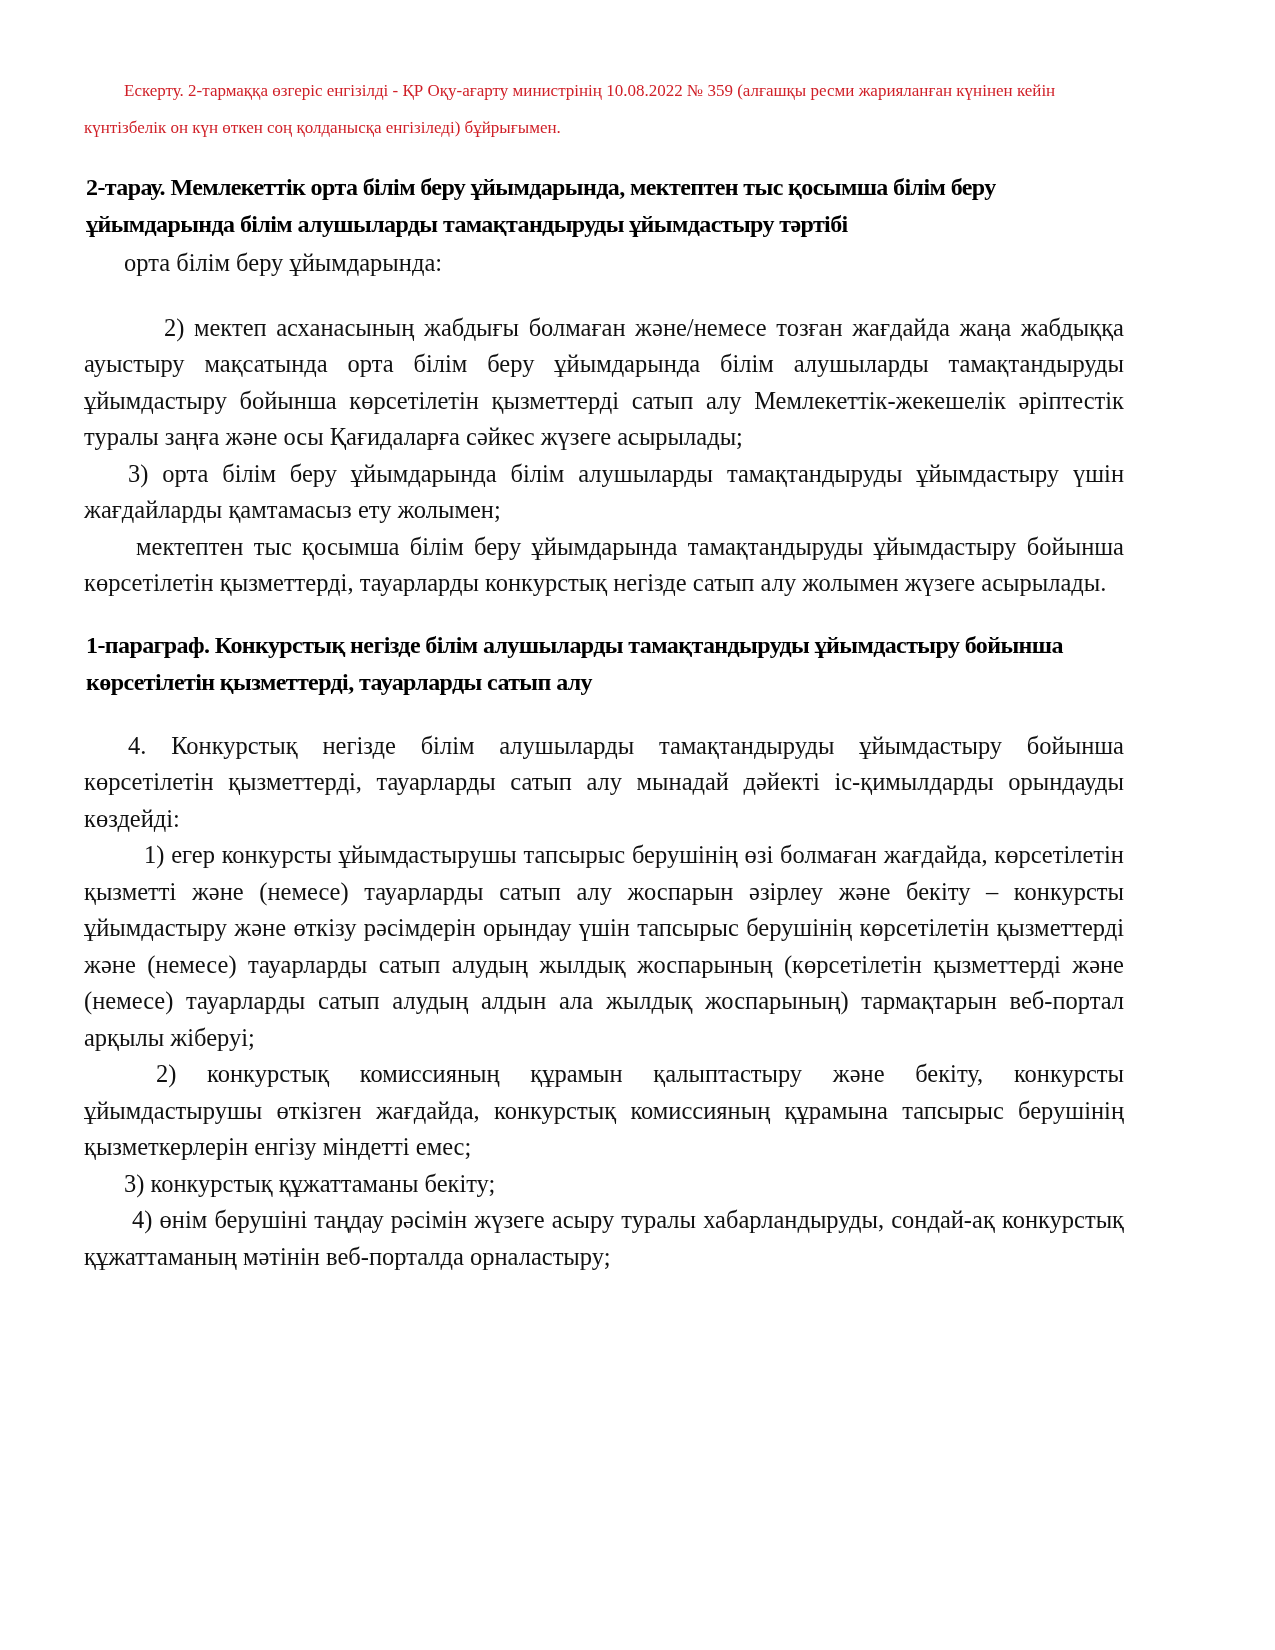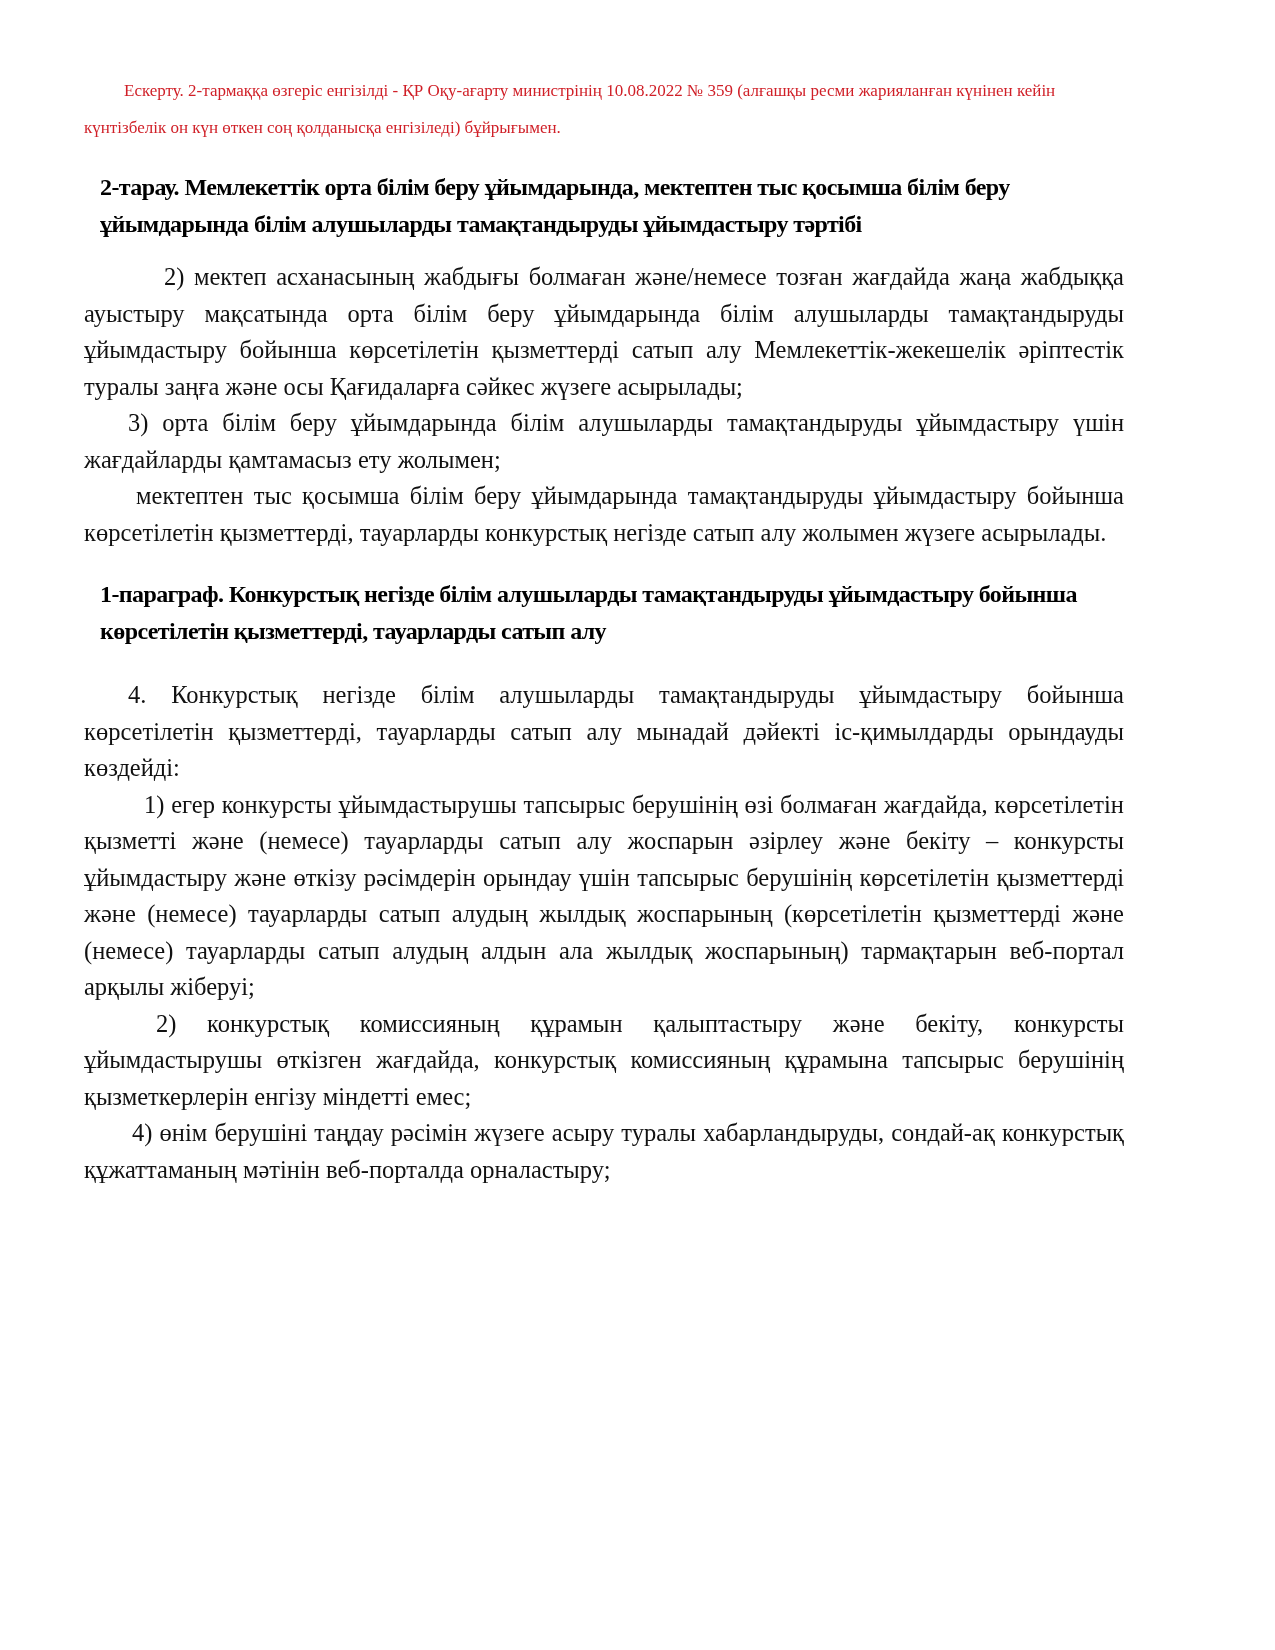--- a/index.html
+++ b/index.html
@@ -27,52 +27,54 @@
       line-height: 37px;
       text-indent: 40px;
       margin: 0;
       text-align: left;
     }
     .heading {
       font-family: "Liberation Serif", "DejaVu Serif", serif;
       font-weight: bold;
       font-size: 24px;
       line-height: 37px;
-      margin: 16px;
+      margin: 2px;
       letter-spacing: -0.6px;
       color: #000;
     }
     .heading.h1 { margin-top: 23px; }
     .heading.h2 { margin-top: 25px; }
     .para {
       font-size: 24.5px;
       line-height: 36.5px;
       margin: 0;
       text-align: justify;
     }
     .para.first { margin-top: 27px; }
     .ind40 { text-indent: 40px; }
     .ind48 { text-indent: 48px; }
-    .ind62 { text-indent: 80px; }
+    .ind62 { text-indent: 80px; margin-top: 28px; }
     .ind55 { text-indent: 60px; }
     .ind45 { text-indent: 44px; }
     .ind50 { text-indent: 52px; }
     .ind72 { text-indent: 72px; }
   </style>
 </head>
 <body>
 
 <div class="page">
   <p class="note">Ескерту. 2-тармаққа өзгеріс енгізілді - ҚР Оқу-ағарту министрінің 10.08.2022 № 359 (алғашқы ресми жарияланған күнінен кейін күнтізбелік он күн өткен соң қолданысқа енгізіледі) бұйрығымен.</p>
 
   <p class="heading h1">2-тарау. Мемлекеттік орта білім беру ұйымдарында, мектептен тыс қосымша білім беру ұйымдарында білім алушыларды тамақтандыруды ұйымдастыру тәртібі</p>
 
+  <p class="para ind40">орта білім беру ұйымдарында:</p>
   <p class="para ind62">2) мектеп асханасының жабдығы болмаған және/немесе тозған жағдайда жаңа жабдыққа ауыстыру мақсатында орта білім беру ұйымдарында білім алушыларды тамақтандыруды ұйымдастыру бойынша көрсетілетін қызметтерді сатып алу Мемлекеттік-жекешелік әріптестік туралы заңға және осы Қағидаларға сәйкес жүзеге асырылады;</p>
   <p class="para ind45">3) орта білім беру ұйымдарында білім алушыларды тамақтандыруды ұйымдастыру үшін жағдайларды қамтамасыз ету жолымен;</p>
   <p class="para ind50">мектептен тыс қосымша білім беру ұйымдарында тамақтандыруды ұйымдастыру бойынша көрсетілетін қызметтерді, тауарларды конкурстық негізде сатып алу жолымен жүзеге асырылады.</p>
 
   <p class="heading h2">1-параграф. Конкурстық негізде білім алушыларды тамақтандыруды ұйымдастыру бойынша көрсетілетін қызметтерді, тауарларды сатып алу</p>
 
   <p class="para first ind45">4. Конкурстық негізде білім алушыларды тамақтандыруды ұйымдастыру бойынша көрсетілетін қызметтерді, тауарларды сатып алу мынадай дәйекті іс-қимылдарды орындауды көздейді:</p>
   <p class="para ind55">1) егер конкурсты ұйымдастырушы тапсырыс берушінің өзі болмаған жағдайда, көрсетілетін қызметті және (немесе) тауарларды сатып алу жоспарын әзірлеу және бекіту – конкурсты ұйымдастыру және өткізу рәсімдерін орындау үшін тапсырыс берушінің көрсетілетін қызметтерді және (немесе) тауарларды сатып алудың жылдық жоспарының (көрсетілетін қызметтерді және (немесе) тауарларды сатып алудың алдын ала жылдық жоспарының) тармақтарын веб-портал арқылы жіберуі;</p>
   <p class="para ind72">2) конкурстық комиссияның құрамын қалыптастыру және бекіту, конкурсты ұйымдастырушы өткізген жағдайда, конкурстық комиссияның құрамына тапсырыс берушінің қызметкерлерін енгізу міндетті емес;</p>
+  <p class="para ind40">3) конкурстық құжаттаманы бекіту;</p>
   <p class="para ind48">4) өнім берушіні таңдау рәсімін жүзеге асыру туралы хабарландыруды, сондай-ақ конкурстық құжаттаманың мәтінін веб-порталда орналастыру;</p>
 </div>
 
 </body></html>

